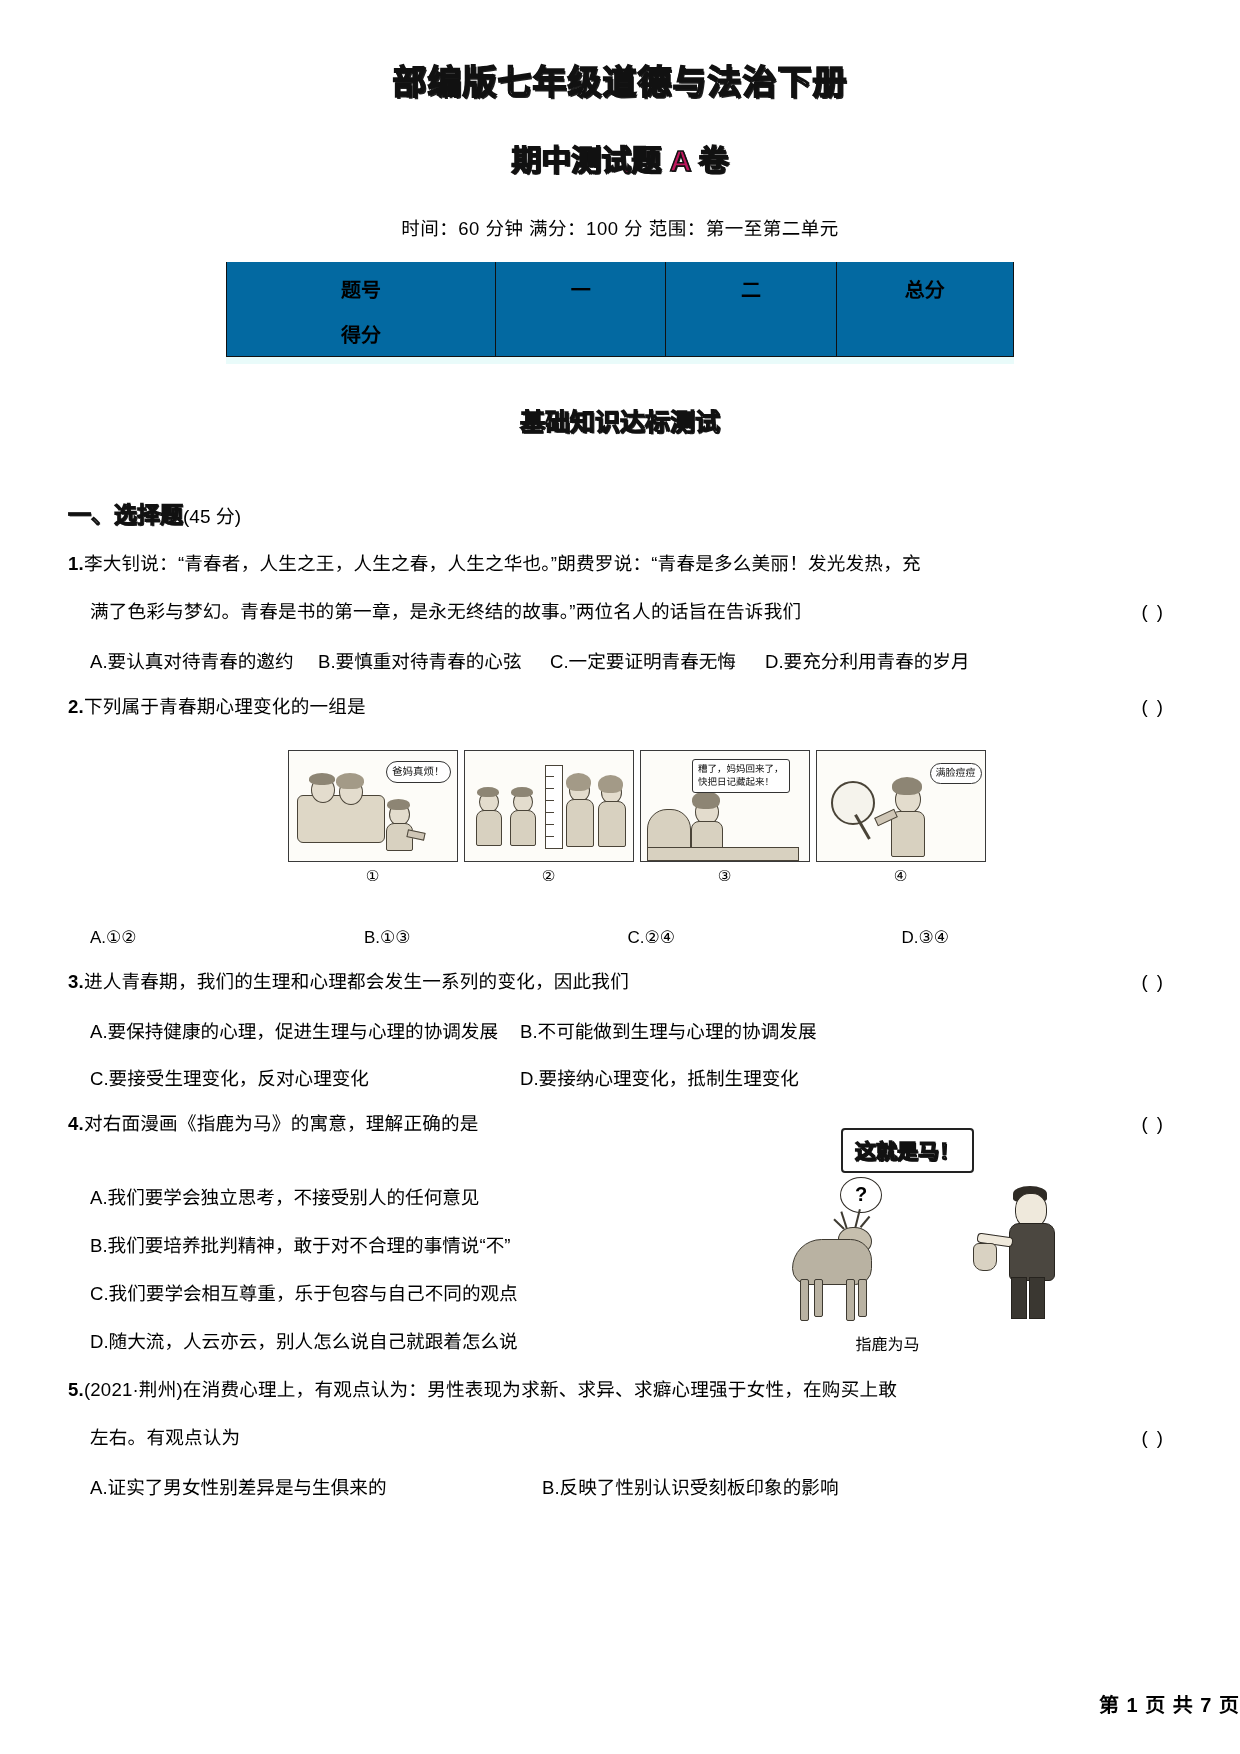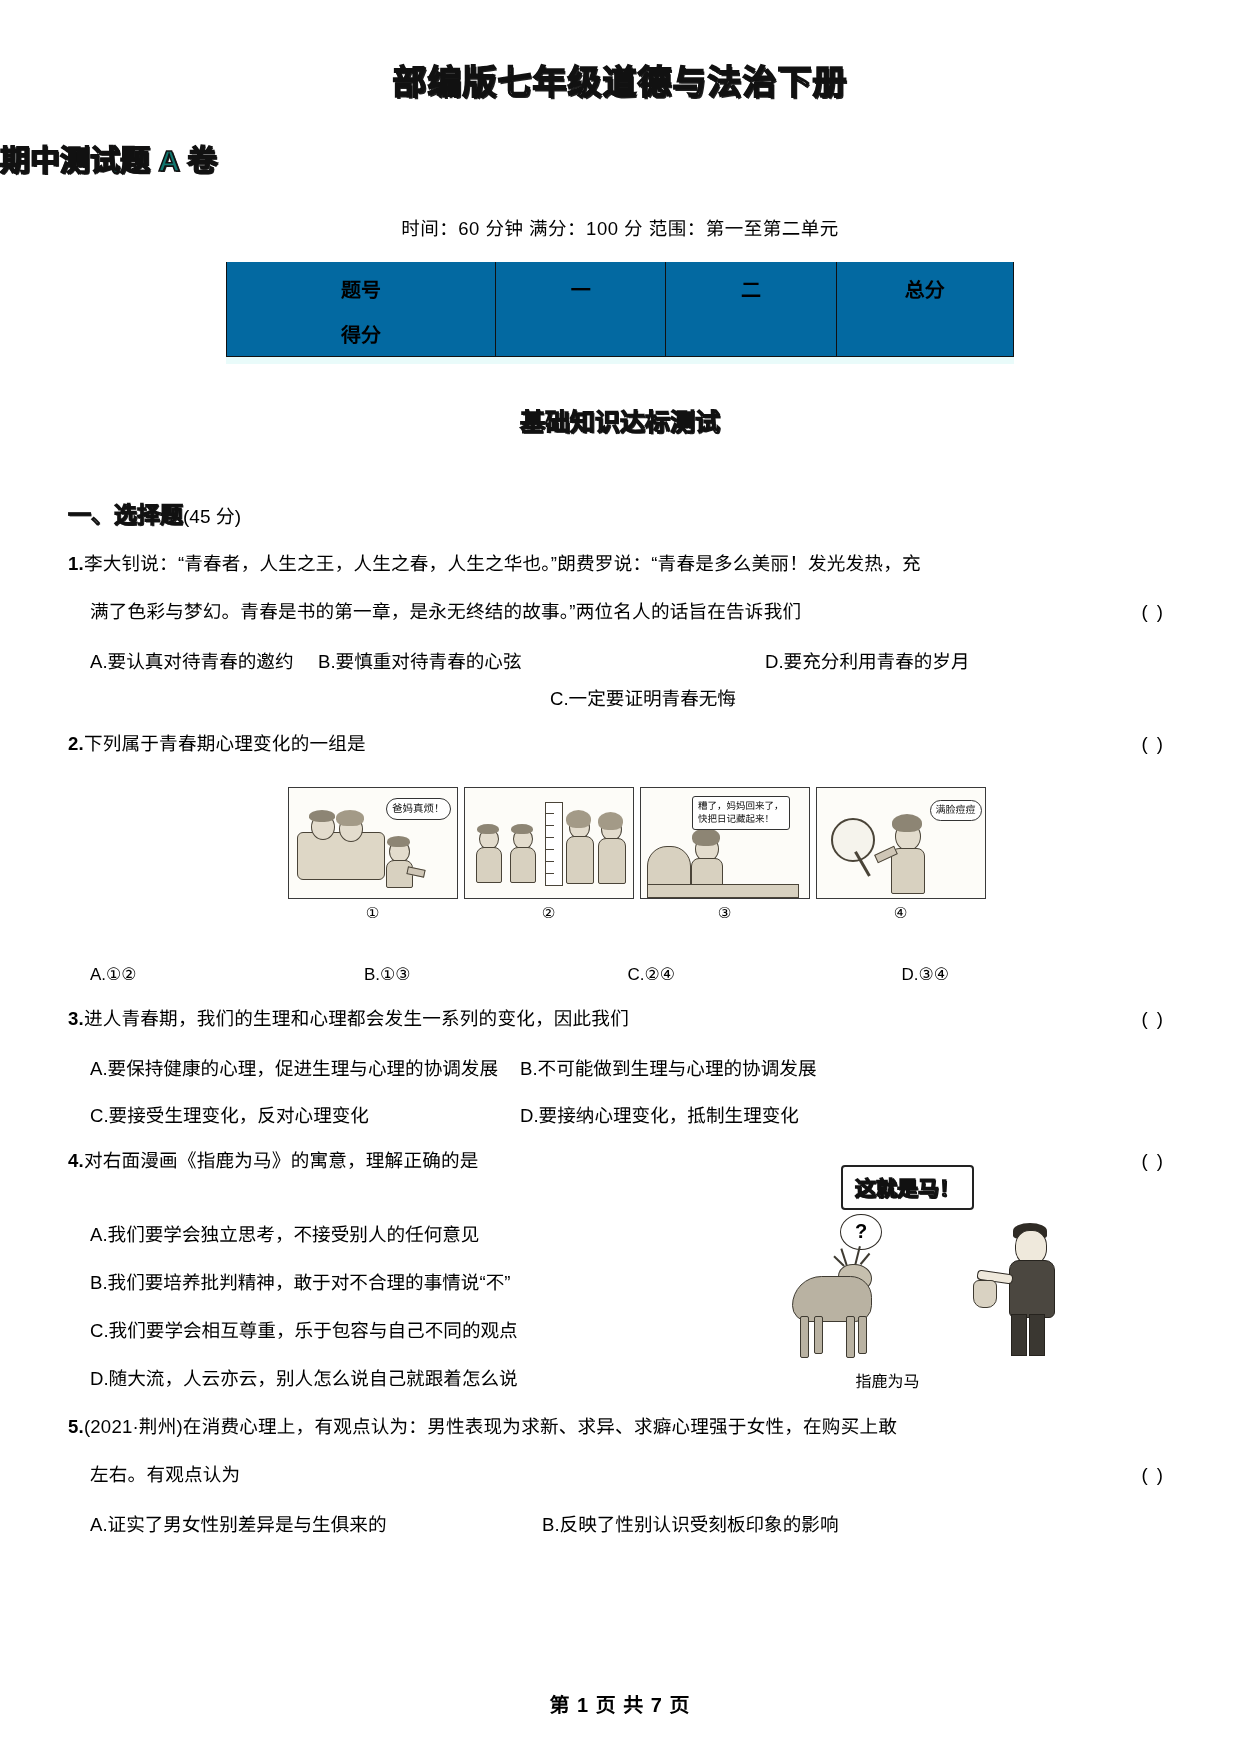--- a/index.html
+++ b/index.html
@@ -30,25 +30,26 @@
     margin:0;
     padding-top:62px;
     color:#ffffff;
     -webkit-text-stroke:1.6px #111;
     text-shadow:
        1.5px 1.5px 0 #222,
       -0.4px -0.4px 0 #333;
     line-height:1.2;
   }
   .doc-subtitle{
+    text-align:center;
     font-size:30px;
     font-weight:bold;
     margin:0;
     padding-top:33px;
-    color:#0f766e;
+    color:#be185d;
     -webkit-text-stroke:1.5px #111;
     text-shadow:
        1.4px 1.4px 0 #222,
       -0.4px -0.4px 0 #333;
   }
   .doc-meta{
     text-align:center;
     font-size:18.5px;
     margin:0;
     padding-top:34px;
@@ -151,21 +152,21 @@
   .opt-grid2 > div:first-child{ width:430px; }
   .opt-inline{
     padding-left:22px;
     padding-top:20px;
     font-size:18.6px;
     display:flex;
   }
   .opt-inline span{ white-space:nowrap; }
   .opt-inline .s1{ width:228px; }
   .opt-inline .s2{ width:232px; }
-  .opt-inline .s3{ width:215px;margin-top:37px; }
+  .opt-inline .s3{ width:215px; }
 
   .opt-abcd4{
     display:flex;
     padding-left:22px;
     padding-top:20px;
     font-size:17px;
   }
   .opt-abcd4 > span{ width:25%; }
   .opt-abcd4 > span.o1{ width:26%; }
   .opt-abcd4 > span.o2{ width:25%; }
@@ -264,21 +265,21 @@
     position:absolute; left:60px; top:0;
     width:40px;height:34px;border:1.6px solid #2f2b25;border-radius:50%;
     font-size:20px;font-weight:bold;text-align:center;line-height:32px;background:#fff;
   }
 
   .footer{
     position:absolute;
     bottom:36px;
     left:0;
     width:100%;
-    text-align:center;
+    text-align:right;
     font-size:20px;
     font-weight:bold;
     letter-spacing:1px;
   }
 </style>
 </head>
 <body>
 
 <div class="page">
 

